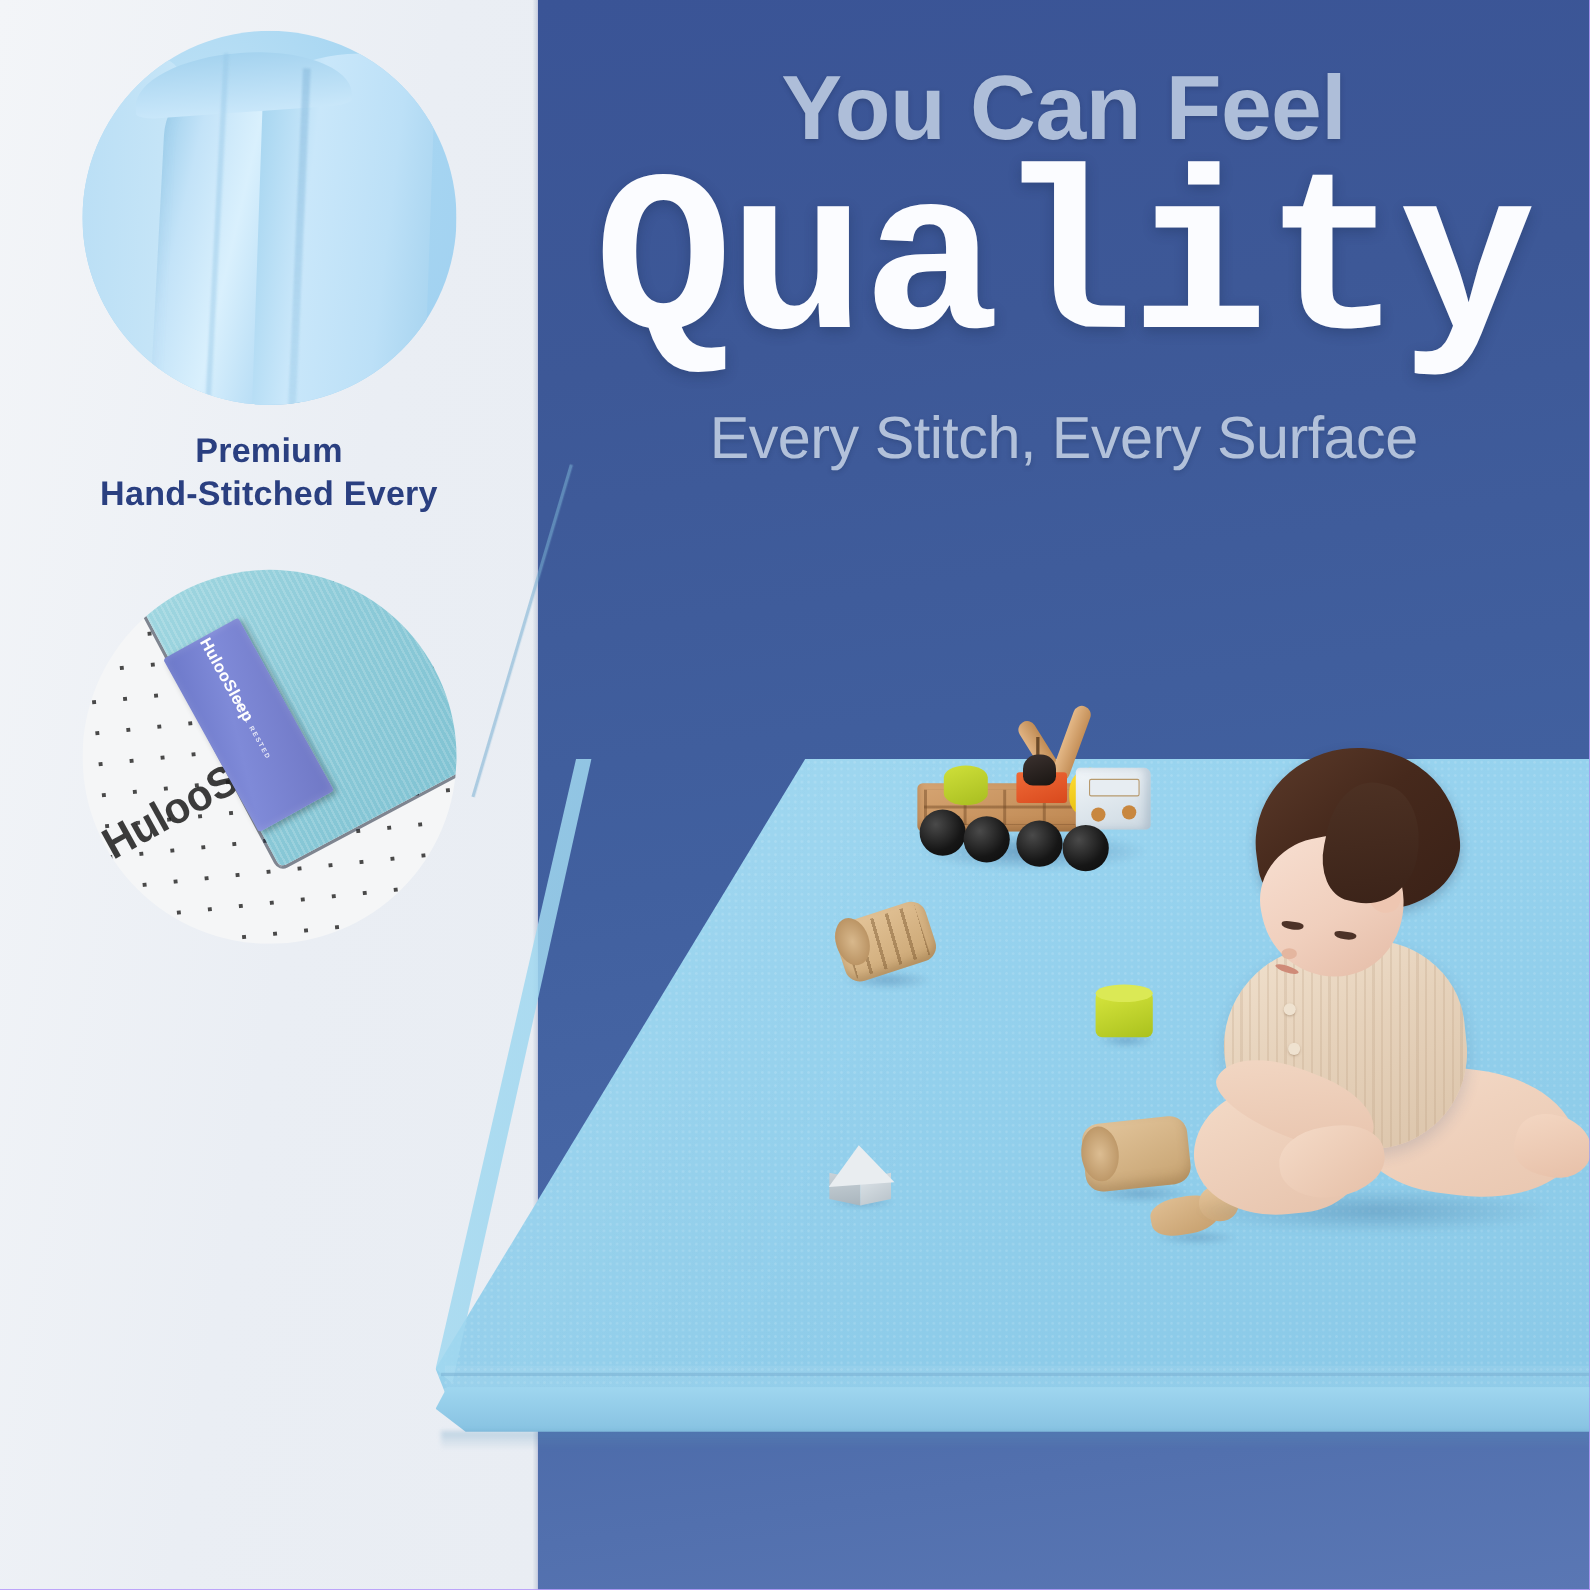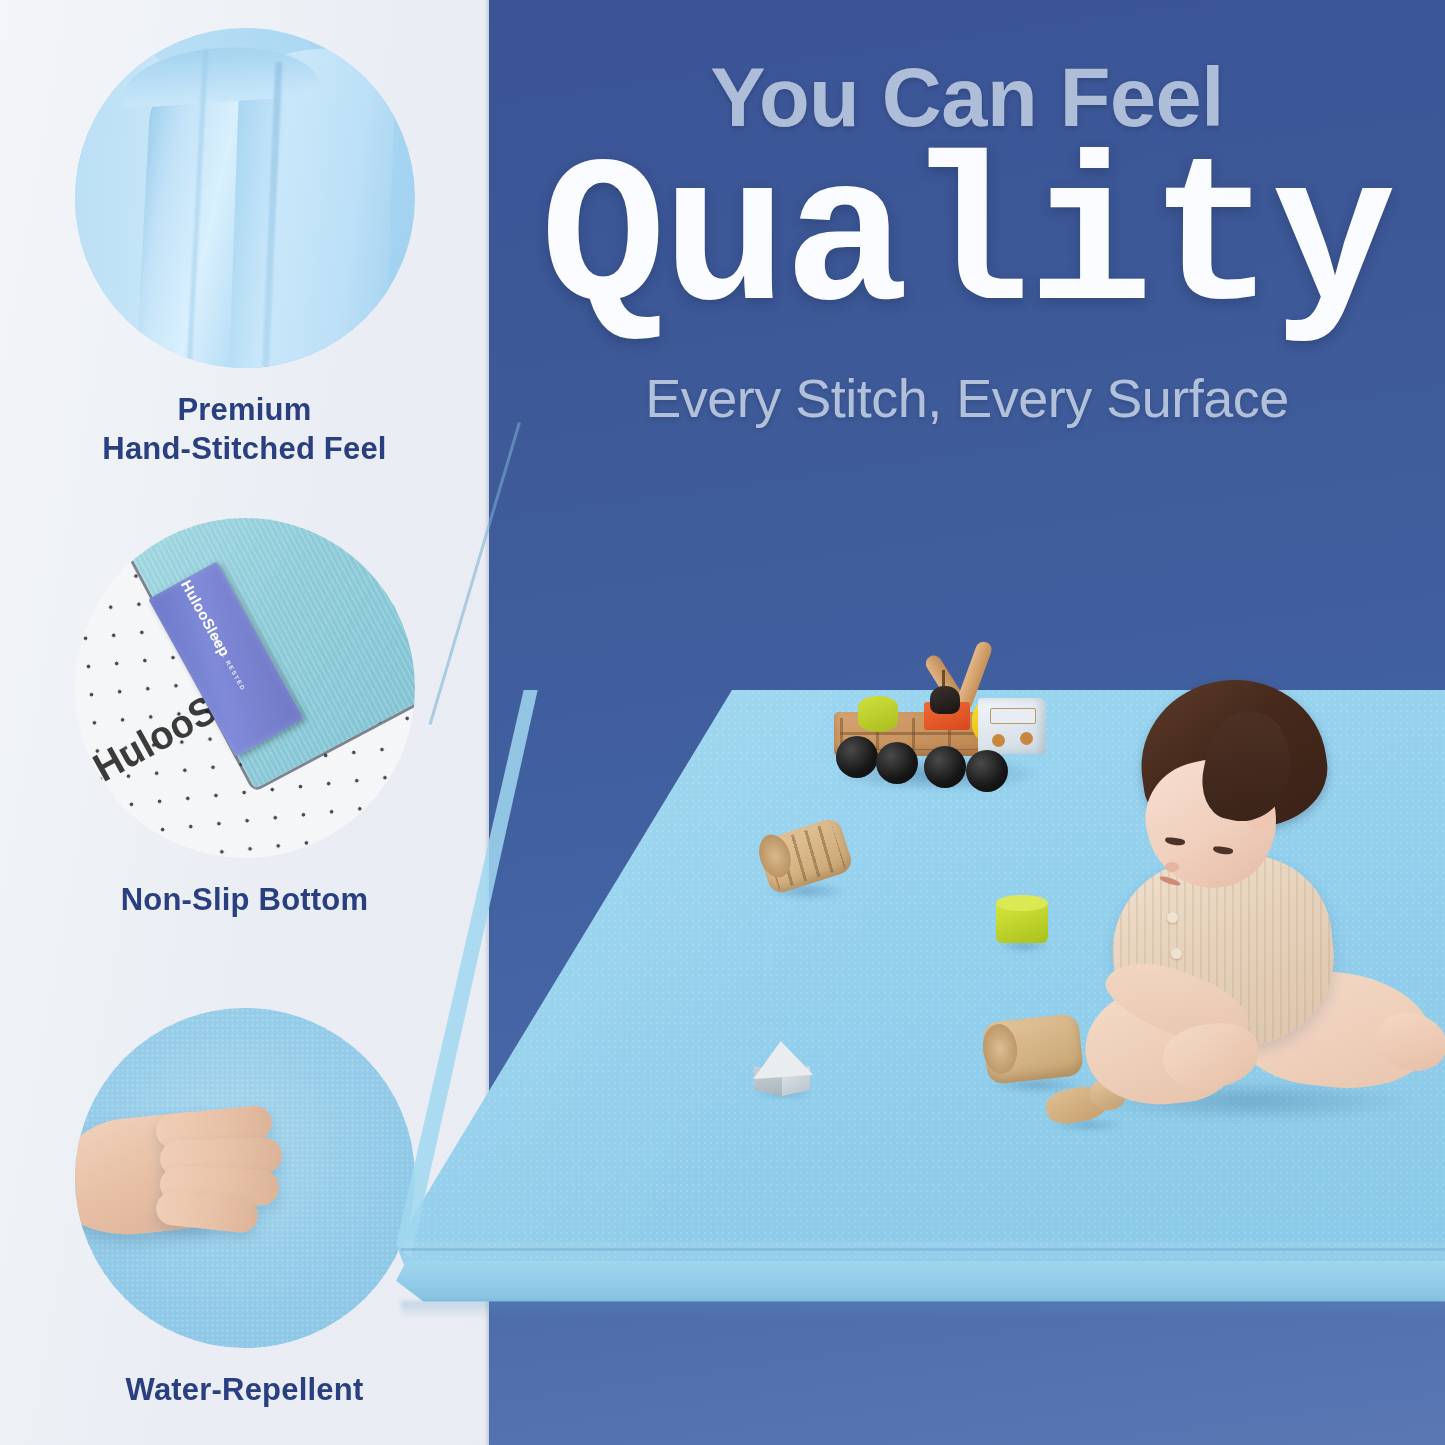--- a/index.html
+++ b/index.html
@@ -499,56 +499,38 @@
           <div class="fold-left"></div>
           <div class="roll"></div>
           <div class="roll2"></div>
           <div class="topfold"></div>
           <div class="seam"></div>
           <div class="seam2"></div>
         </div>
       </div>
       <div class="feature-label">
         <div>Premium</div>
-        <div>Hand-Stitched Feel</div>
+        <div>Hand-Stitched Every</div>
       </div>
     </div>
 
     <div class="feature" style="top:518px;">
       <div class="circle-wrap">
         <div class="fab2">
           <div class="dots"></div>
           <div class="mat-blue"></div>
           <div class="wordmark">HulooSl</div>
           <div class="tag">
             <div class="brand">HulooSleep</div>
             <div class="tagline">WELL RESTED</div>
           </div>
         </div>
       </div>
-      <div class="feature-label">
-        <div>Non-Slip Bottom</div>
-      </div>
-    </div>
-
-    <div class="feature" style="top:1008px;">
-      <div class="circle-wrap">
-        <div class="fab3">
-          <div class="tex"></div>
-          <div class="palm"></div>
-          <div class="finger f1"></div>
-          <div class="finger f2"></div>
-          <div class="finger f3"></div>
-          <div class="finger f4"></div>
-        </div>
-      </div>
-      <div class="feature-label">
-        <div>Water-Repellent</div>
-      </div>
-    </div>
+    </div>
+
 
   </div>
 
   <div id="photo-layer">
 
     <div id="mat">
       <div class="mat-top"></div>
       <div class="mat-tex"></div>
       <div class="hem-left"></div>
       <div class="hem-bottom"></div>

